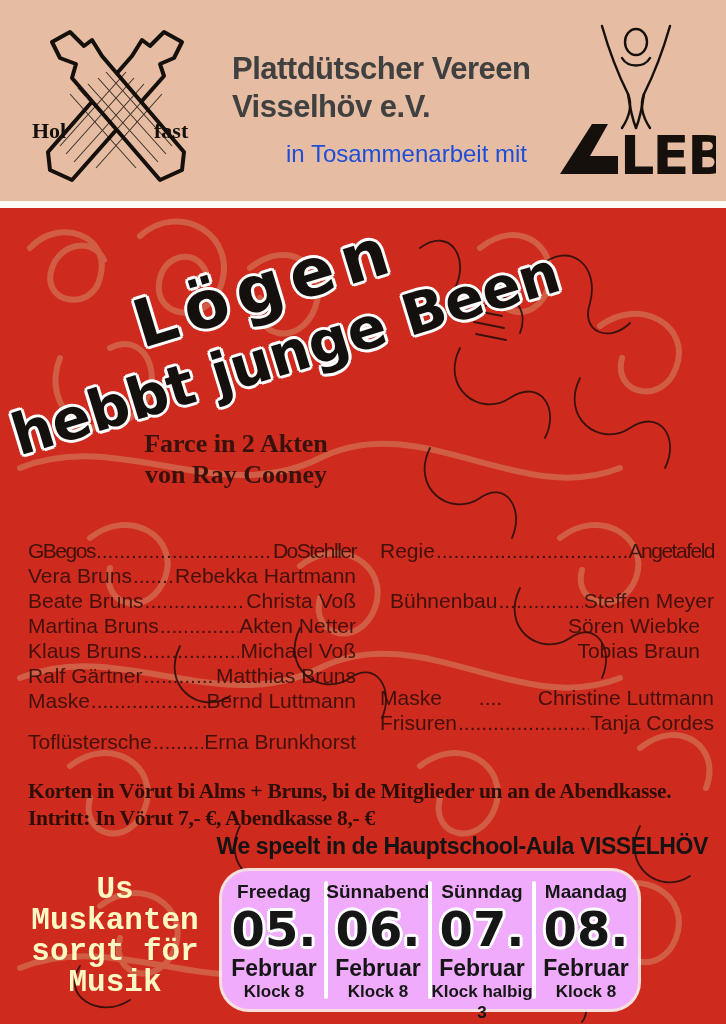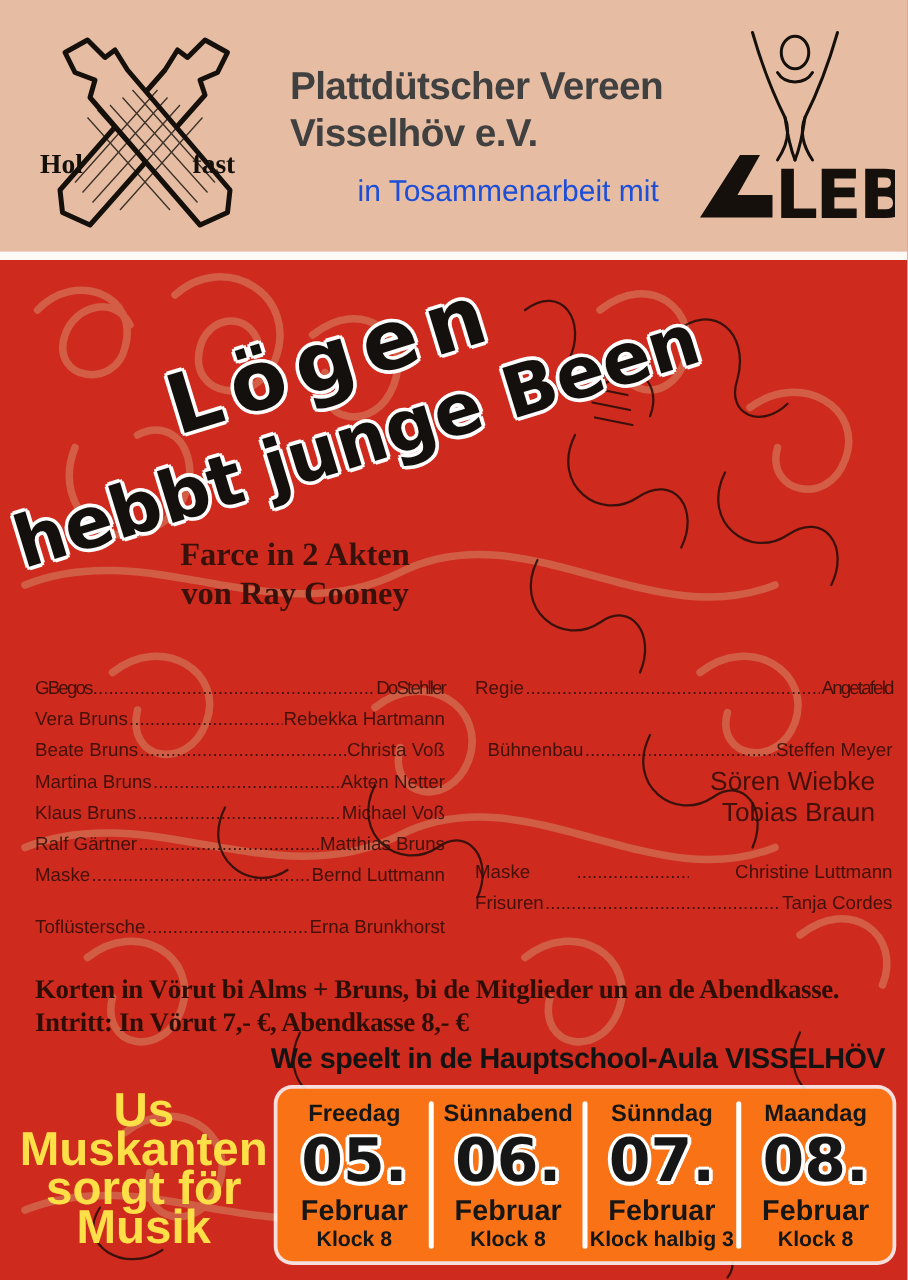--- a/index.html
+++ b/index.html
@@ -21,40 +21,40 @@
             2px 2px 0 #fff,-2px -2px 0 #fff,2px -2px 0 #fff,-2px 2px 0 #fff;}
   .title-line1{font-size:66px;line-height:72px;letter-spacing:9px;}
   .title-line2{font-size:57px;line-height:66px;letter-spacing:0px;}
   
   .subtitle{position:absolute;left:94px;top:428px;width:284px;text-align:center;z-index:3;
             font-family:"Liberation Serif",serif;font-weight:700;font-size:26px;line-height:31px;color:#38110a;}
   
   .col{position:absolute;z-index:3;}
   .cast-col{left:28px;top:538px;width:328px;}
   .crew-col{left:380px;top:538px;width:334px;}
-  .cast-line{display:flex;align-items:baseline;font-size:15px;line-height:25px;color:rgba(44,12,7,0.86);}
+  .cast-line{display:flex;align-items:baseline;font-size:21px;line-height:25px;color:rgba(44,12,7,0.86);}
   .cast-line .role,.cast-line .actor{white-space:nowrap;}
   .dots{flex:1;overflow:hidden;white-space:nowrap;min-width:6px;margin:0 1px;}
   .dots::after{content:"....................................................................................";}
   .overlap{letter-spacing:-1.5px;}
   .gap16{margin-top:16px;}
   .gap25{margin-top:25px;padding-left:10px;}
   .gap22{margin-top:22px;gap:36px;}
   .crew-extra{font-size:21px;line-height:25px;color:rgba(44,12,7,0.86);text-align:right;padding-right:14px;}
   
   .tickets{position:absolute;left:28px;top:778px;width:694px;z-index:3;
            font-family:"Liberation Serif",serif;font-weight:700;font-size:21.5px;line-height:27px;
            color:#2e0d05;letter-spacing:-0.3px;}
   .venue{position:absolute;right:18px;top:833px;z-index:3;font-weight:700;font-size:23px;
          color:#131313;letter-spacing:-0.4px;}
   .music{position:absolute;left:8px;top:874px;width:214px;text-align:center;z-index:3;
-         font-weight:700;font-size:38px;line-height:31px;color:#fde047;}
-  
-  .shows{position:absolute;left:222px;top:871px;width:492px;height:138px;background:#f97316;
-         border-radius:12px;box-shadow:0 0 0 3px rgba(255,255,255,0.85);display:flex;z-index:3;}
+         font-weight:700;font-size:31px;line-height:31px;color:#fef9c3;font-family:Liberation Mono, monospace;}
+  
+  .shows{position:absolute;left:222px;top:871px;width:416px;height:138px;background:#f0abfc;
+         border-radius:27px;box-shadow:0 0 0 3px rgba(255,255,255,0.85);display:flex;z-index:3;}
   .show-col{flex:1;position:relative;text-align:center;padding-top:9px;color:#161616;}
   .show-col:not(:last-child)::after{content:"";position:absolute;right:-2px;top:10px;bottom:10px;
          width:4px;background:#ffffff;border-radius:2px;}
   .show-day{font-weight:700;font-size:19px;line-height:23px;}
   .show-date{font-family:"DejaVu Sans",sans-serif;font-weight:bold;font-size:48px;line-height:52px;
          text-shadow:3px 0 0 #fff,-3px 0 0 #fff,0 3px 0 #fff,0 -3px 0 #fff,
                      2px 2px 0 #fff,-2px -2px 0 #fff,2px -2px 0 #fff,-2px 2px 0 #fff;}
   .show-month{font-weight:700;font-size:23px;line-height:26px;}
   .show-time{font-weight:700;font-size:17px;line-height:21px;}
 </style>

